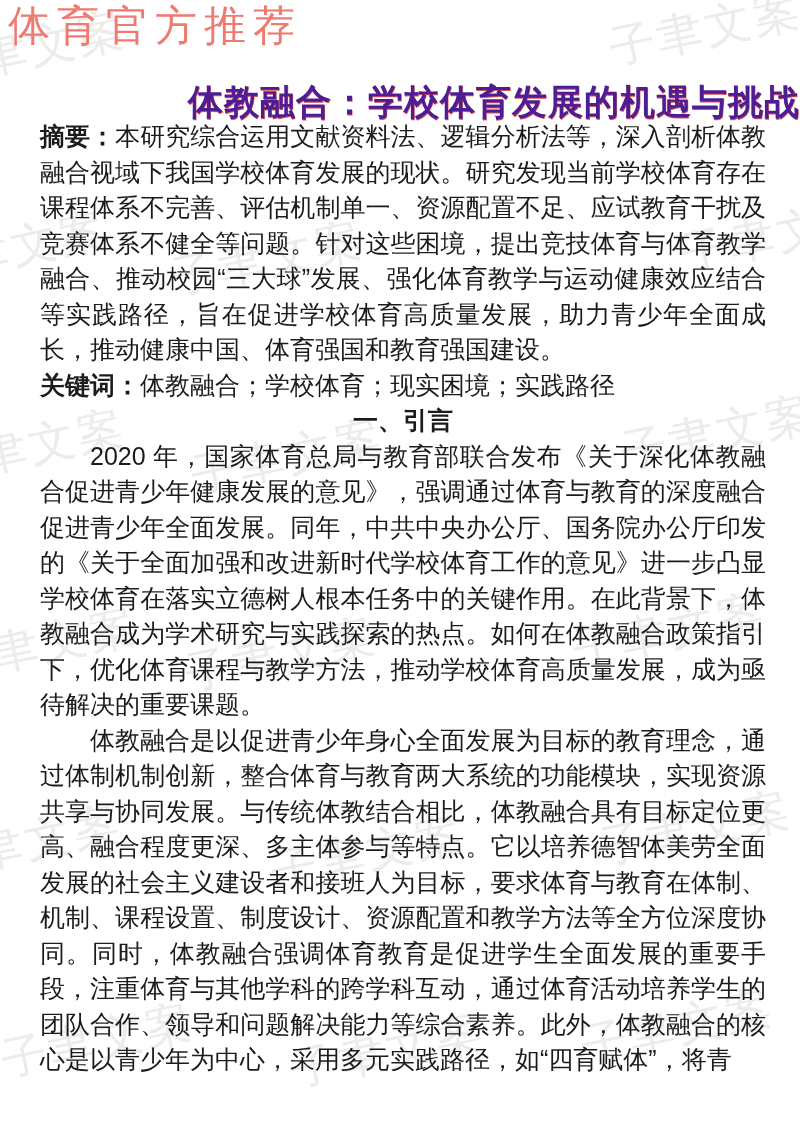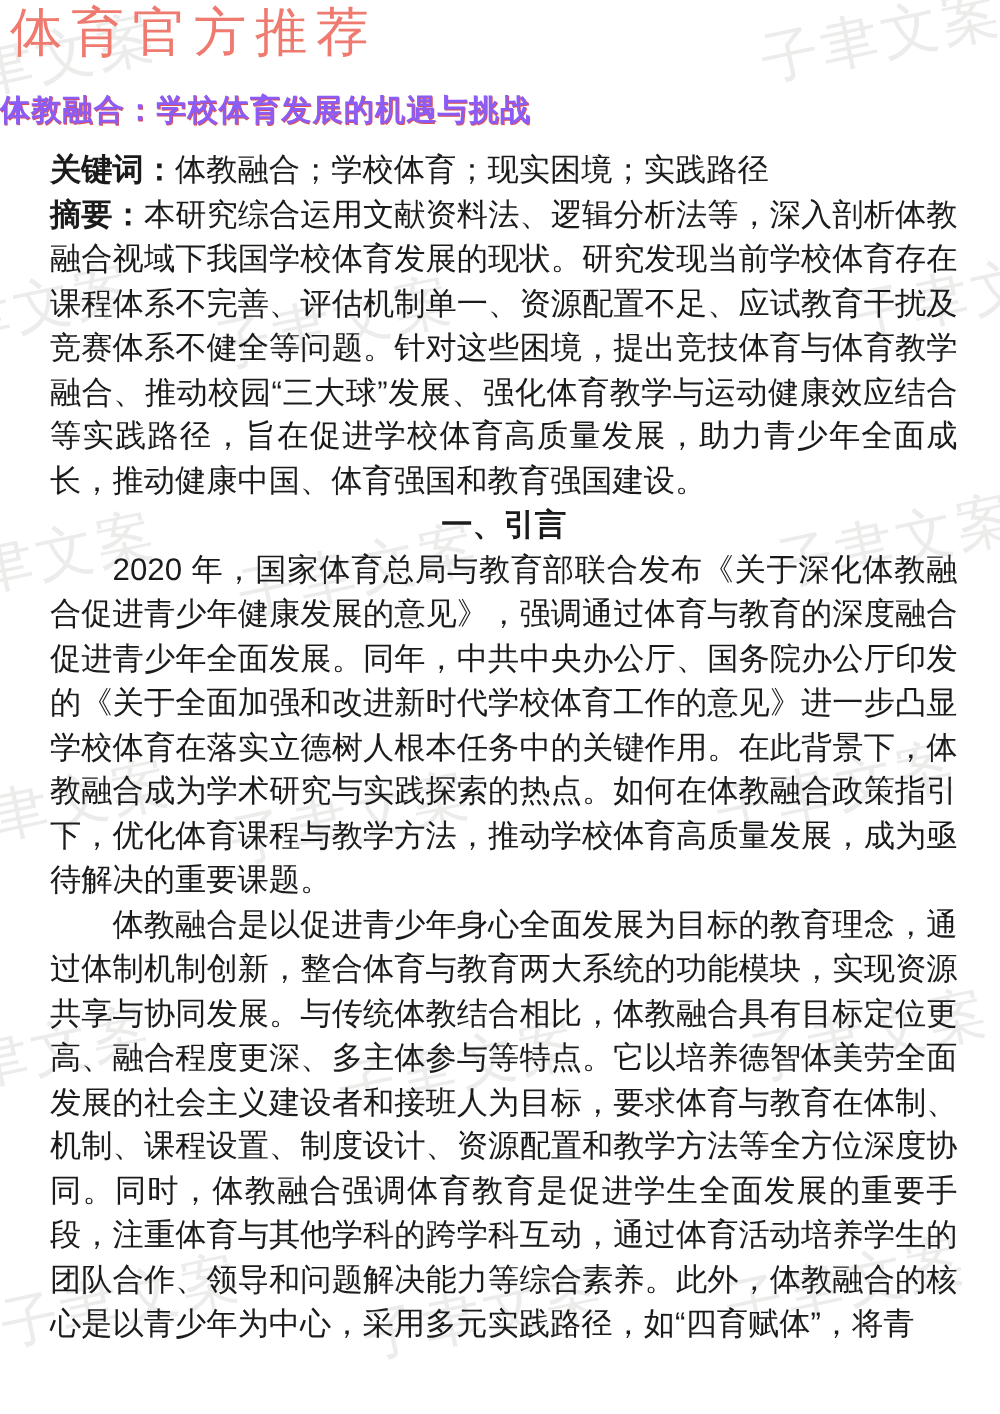--- a/index.html
+++ b/index.html
@@ -43,25 +43,25 @@
     letter-spacing: 7px;
     color: #ef7a70;
     white-space: nowrap;
   }
   .doc-title {
     position: absolute;
     left: 0;
     top: 56px;
     width: 100%;
     z-index: 2;
-    text-align: left;
-    font-size: 24px;
+    text-align: right;
+    font-size: 35px;
     font-weight: 900;
     letter-spacing: 1px;
-    color: #8b5cf6;
+    color: #4c1d95;
     text-shadow: 0.5px 0.5px 0 #e05050;
     white-space: nowrap;
   }
 
   
   .content {
     position: absolute;
     left: 40px;
     top: 119px;
     width: 726px;
@@ -113,23 +113,23 @@
     <span class="wm" style="left:298px;  top:1040px;">子聿文案</span>
     <span class="wm" style="left:588px;  top:1016px;">子聿文案</span>
   </div>
 
   <div class="promo-badge">体育官方推荐</div>
 
   <h1 class="doc-title">体教融合：学校体育发展的机遇与挑战</h1>
 
   <div class="content">
 
+    <p><span class="lead">摘要：</span><span>本研究综合运用文献资料法、逻辑分析法等，深入剖析体教融合视域下我国学校体育发展的现状。研究发现当前学校体育存在课程体系不完善、评估机制单一、资源配置不足、应试教育干扰及竞赛体系不健全等问题。针对这些困境，提出竞技体育与体育教学融合、推动校园“三大球”发展、强化体育教学与运动健康效应结合等实践路径，旨在促进学校体育高质量发展，助力青少年全面成长，推动健康中国、体育强国和教育强国建设。</span></p>
+
     <p><span class="lead">关键词：</span><span>体教融合；学校体育；现实困境；实践路径</span></p>
-
-    <p><span class="lead">摘要：</span><span>本研究综合运用文献资料法、逻辑分析法等，深入剖析体教融合视域下我国学校体育发展的现状。研究发现当前学校体育存在课程体系不完善、评估机制单一、资源配置不足、应试教育干扰及竞赛体系不健全等问题。针对这些困境，提出竞技体育与体育教学融合、推动校园“三大球”发展、强化体育教学与运动健康效应结合等实践路径，旨在促进学校体育高质量发展，助力青少年全面成长，推动健康中国、体育强国和教育强国建设。</span></p>
 
     <h2>一、引言</h2>
 
     <p class="indent">2020 年，国家体育总局与教育部联合发布《关于深化体教融合促进青少年健康发展的意见》，强调通过体育与教育的深度融合促进青少年全面发展。同年，中共中央办公厅、国务院办公厅印发的《关于全面加强和改进新时代学校体育工作的意见》进一步凸显学校体育在落实立德树人根本任务中的关键作用。在此背景下，体教融合成为学术研究与实践探索的热点。如何在体教融合政策指引下，优化体育课程与教学方法，推动学校体育高质量发展，成为亟待解决的重要课题。</p>
 
 
     <p class="indent">体教融合是以促进青少年身心全面发展为目标的教育理念，通过体制机制创新，整合体育与教育两大系统的功能模块，实现资源共享与协同发展。与传统体教结合相比，体教融合具有目标定位更高、融合程度更深、多主体参与等特点。它以培养德智体美劳全面发展的社会主义建设者和接班人为目标，要求体育与教育在体制、机制、课程设置、制度设计、资源配置和教学方法等全方位深度协同。同时，体教融合强调体育教育是促进学生全面发展的重要手段，注重体育与其他学科的跨学科互动，通过体育活动培养学生的团队合作、领导和问题解决能力等综合素养。此外，体教融合的核心是以青少年为中心，采用多元实践路径，如“四育赋体”，将青</p>
 
   </div>
 

